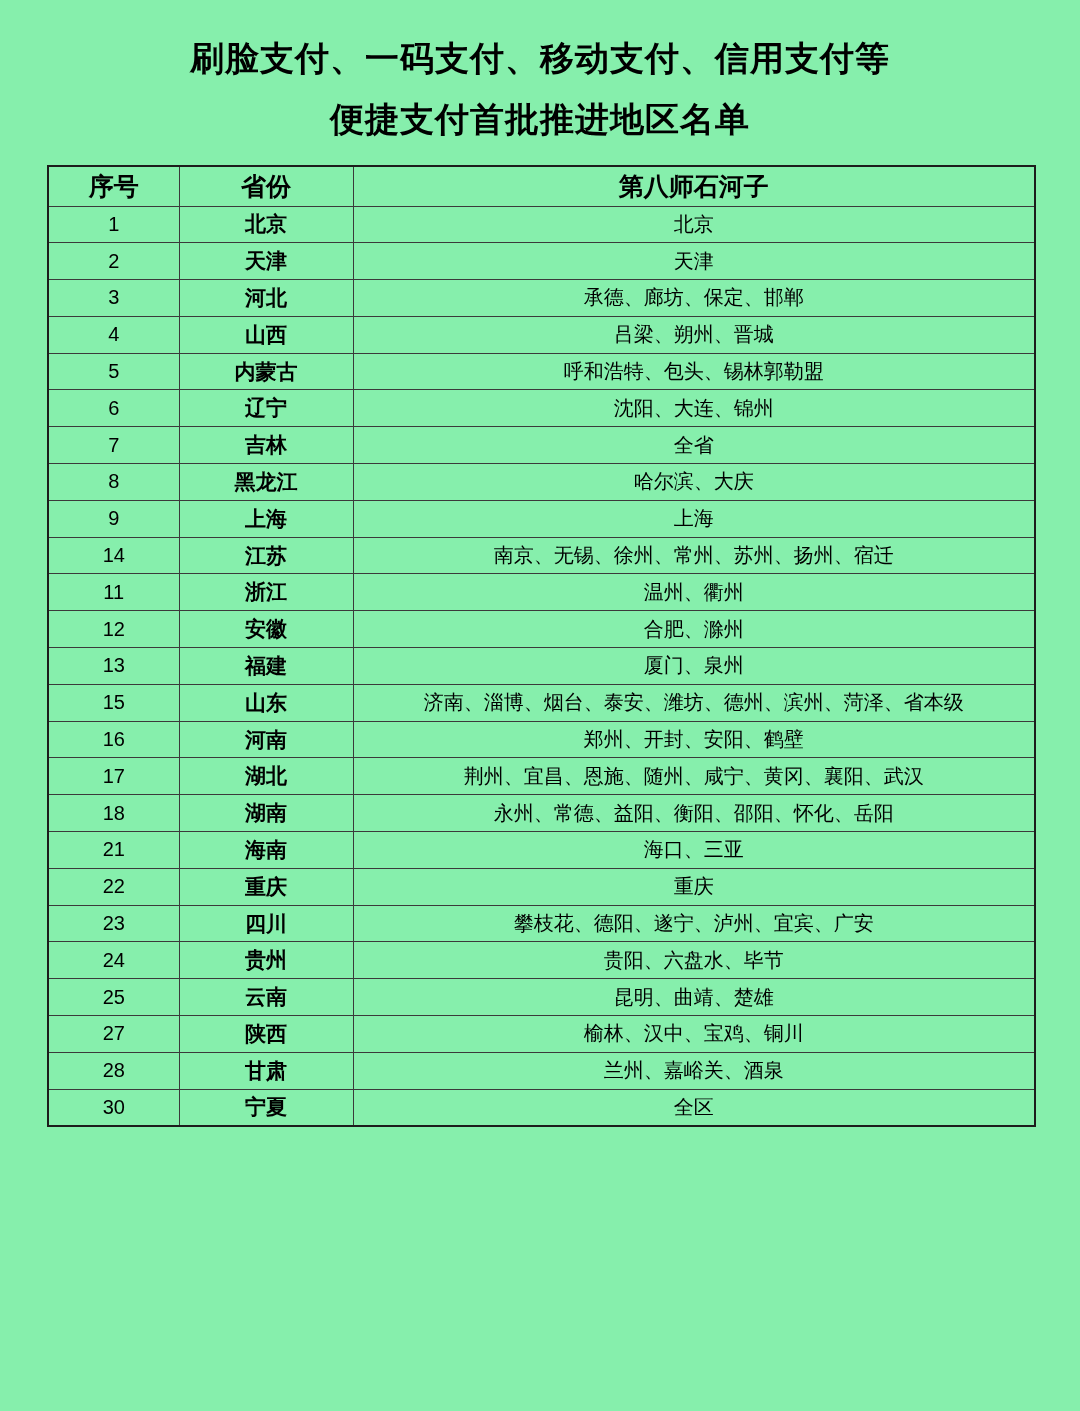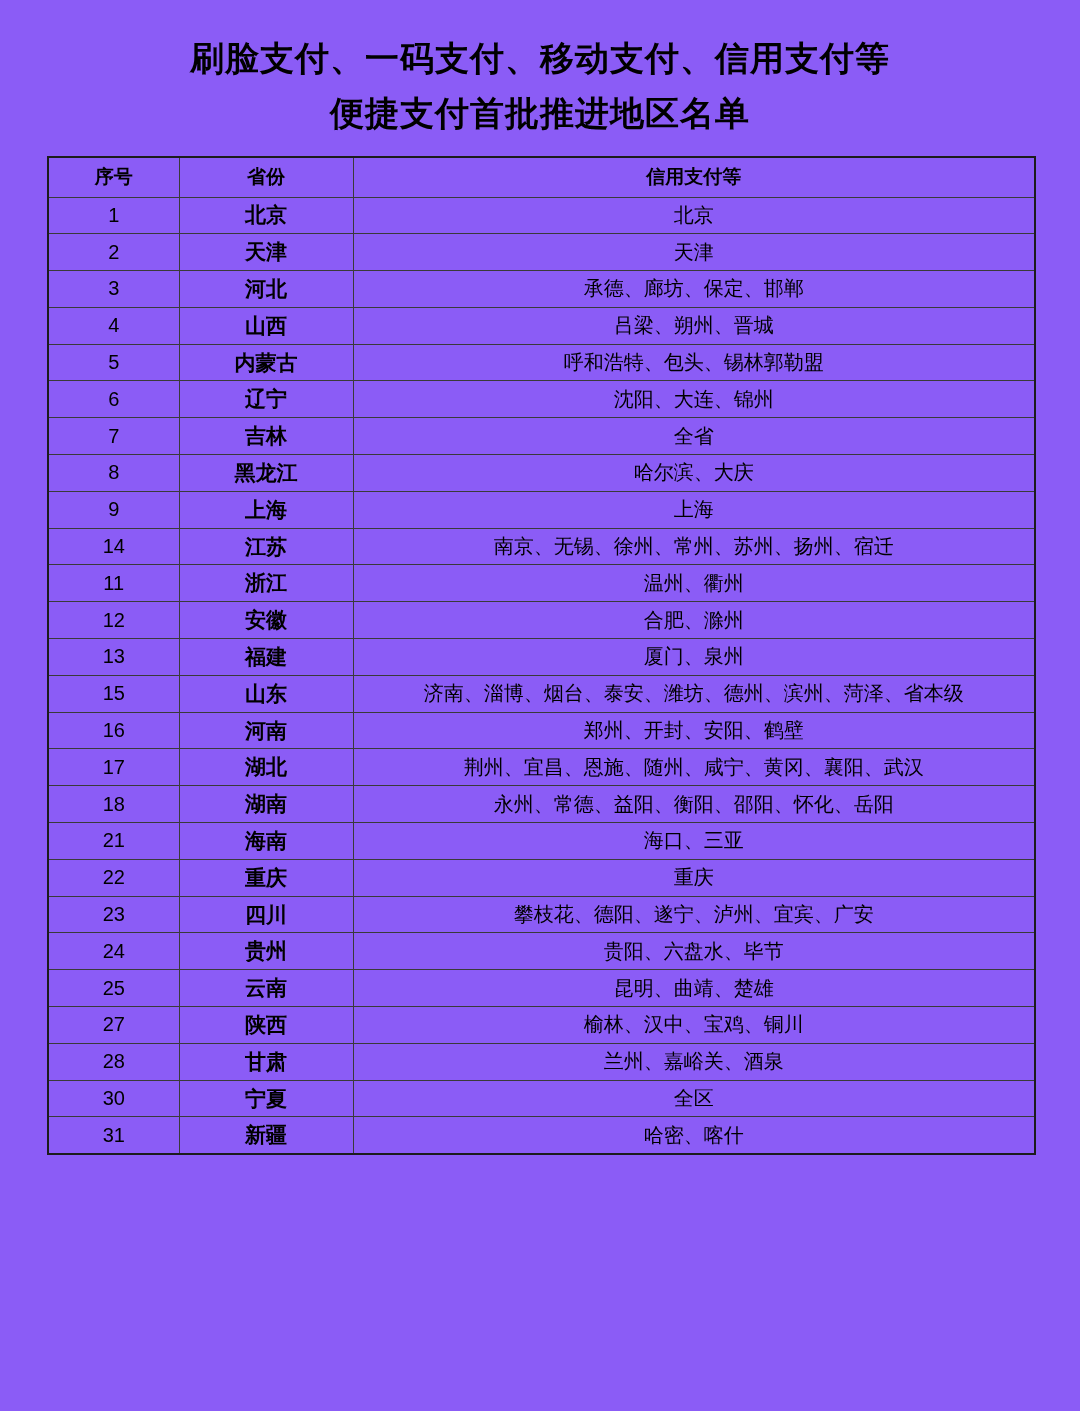--- a/index.html
+++ b/index.html
@@ -9,34 +9,34 @@
     width: 1080px;
     height: 1411px;
     font-family: "Liberation Sans", sans-serif;
     color: #000000;
     -webkit-font-smoothing: antialiased;
   }
   .page {
     position: relative;
     width: 1080px;
     height: 1411px;
-    background: #8b5cf6;
+    background: #86efac;
     overflow: hidden;
   }
   .doc-title {
     text-align: center;
     font-family: "DejaVu Serif", serif;
     font-weight: 700;
     font-size: 34px;
     line-height: 44px;
     letter-spacing: 1px;
     color: #000000;
   }
   .doc-title.line1 { padding-top: 36px; }
-  .doc-title.line2 { margin-top: 11px; }
+  .doc-title.line2 { margin-top: 20px; font-family: Liberation Mono, monospace; }
 
   table.regions {
     margin-left: 47px;
     margin-top: 21px;
     width: 987px;
     border-collapse: collapse;
     table-layout: fixed;
     border: 2px solid #1c1c1c;
   }
   table.regions col.c-no       { width: 131px; }
@@ -49,21 +49,21 @@
     text-align: center;
     vertical-align: middle;
     padding: 0 4px;
     overflow: hidden;
     white-space: nowrap;
   }
   table.regions thead tr { height: 40px; }
   table.regions tbody tr { height: 36.8px; }
 
   table.regions th {
-    font-size: 19px;
+    font-size: 25px;
     font-weight: 700;
     font-family: Liberation Serif, serif;
   }
   td.cell-no {
     font-size: 20px;
     font-weight: 400;
     font-family: "Liberation Sans", sans-serif;
   }
   td.cell-province {
     font-size: 21px;
@@ -88,21 +88,21 @@
   <table class="regions">
     <colgroup>
       <col class="c-no">
       <col class="c-province">
       <col class="c-regions">
     </colgroup>
     <thead>
       <tr>
         <th>序号</th>
         <th>省份</th>
-        <th>信用支付等</th>
+        <th>第八师石河子</th>
       </tr>
     </thead>
     <tbody>
 
     <tr>
         <td class="cell-no">1</td>
         <td class="cell-province">北京</td>
         <td class="cell-regions">北京</td>
       </tr>
         <tr>
@@ -218,21 +218,16 @@
         <tr>
         <td class="cell-no">28</td>
         <td class="cell-province">甘肃</td>
         <td class="cell-regions">兰州、嘉峪关、酒泉</td>
       </tr>
         <tr>
         <td class="cell-no">30</td>
         <td class="cell-province">宁夏</td>
         <td class="cell-regions">全区</td>
       </tr>
-        <tr>
-        <td class="cell-no">31</td>
-        <td class="cell-province">新疆</td>
-        <td class="cell-regions">哈密、喀什</td>
-      </tr>
       </tbody>
   </table>
 
 </div>
 
 </body></html>

